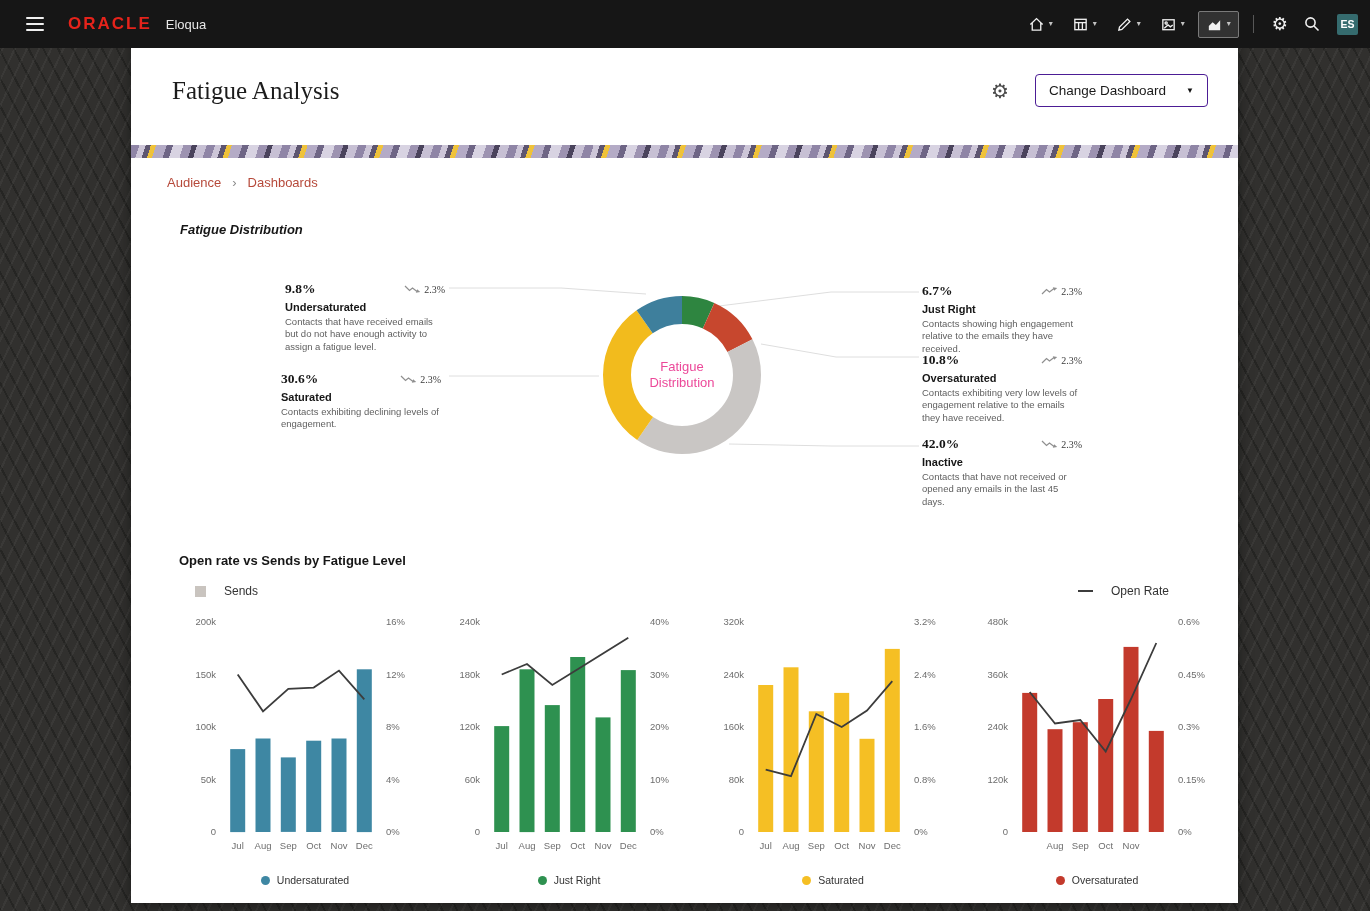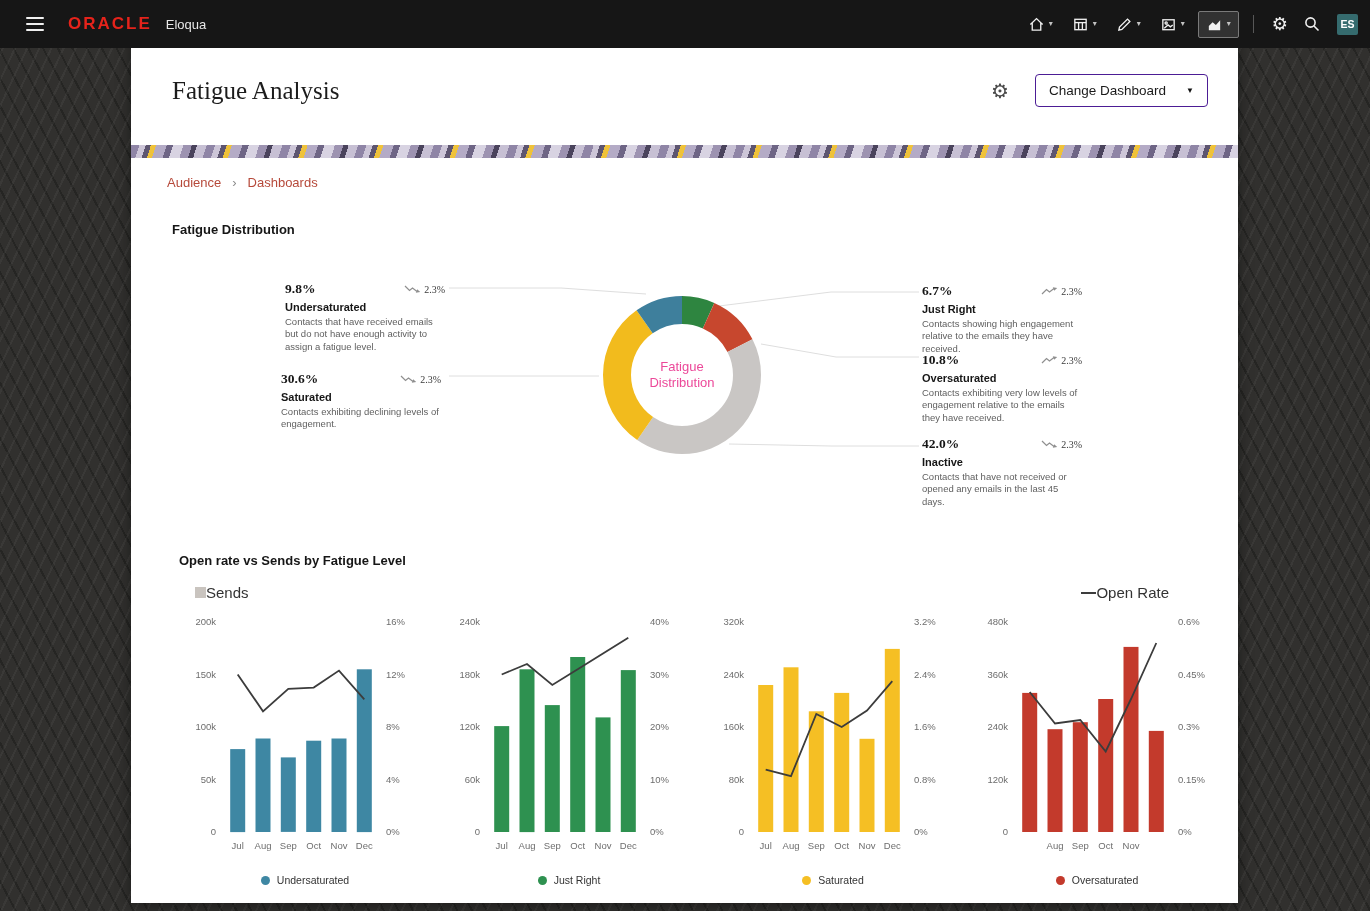--- a/index.html
+++ b/index.html
@@ -56,21 +56,21 @@
       #8f85a6 0 8px, #cdc6d8 8px 14px, #5d5570 14px 19px, #efc23a 19px 24px,
       #b4abc6 24px 34px, #6e6585 34px 40px, #d8d3e2 40px 50px, #9d93b1 50px 58px,
       #4a435c 58px 63px, #c7c0d4 63px 72px);
   }
 
   .breadcrumb { position:absolute; top:139px; left:36px; font-size:13px; display:flex; align-items:center; }
   .breadcrumb a { color:var(--link_red,#b6493a); text-decoration:none; cursor:pointer; }
   .bc-sep { color:#8a8a8a; margin:0 11px; font-size:13px; }
 
   .section-title { position:absolute; font-size:13px; font-weight:700; color:#161616; }
-  .st1 { top:186px; left:41px; }
+  .st1 { top:186px; left:49px;font-style:italic; }
   .st2 { top:517px; left:48px; }
 
   
   .donut-region { position:absolute; top:226px; left:0; width:1107px; height:280px; }
   .connectors { position:absolute; top:0; left:0; }
   .donut { position:absolute; left:471px; top:33px; width:160px; height:160px; }
   .donut-label {
     position:absolute; left:471px; top:33px; width:160px; height:160px;
     display:flex; flex-direction:column; align-items:center; justify-content:center;
     font-size:13px; color:#ec4899; pointer-events:none; line-height:1.25;
@@ -78,21 +78,21 @@
   .stat { position:absolute; width:160px; }
   .stat-top { display:flex; align-items:center; justify-content:space-between;font-family:Liberation Serif, serif; }
   .stat-pct { font-size:13.5px; font-weight:700; color:#161616; }
   .trend { display:flex; align-items:center; gap:3px; }
   .trend-val { font-size:10px; color:#3a3a3a; }
   .stat-name { font-size:11px; font-weight:700; color:#161616; margin-top:3px; }
   .stat-desc { font-size:9.5px; color:#5f5f5f; line-height:1.3; margin-top:3px; }
 
   
   .legend-row { position:absolute; top:548px; left:48px; width:1040px; display:flex; justify-content:space-between; padding:0 50px 0 16px; align-items:center; }
-  .legend-item { display:flex; align-items:center; gap:0; font-size:15px; color:#333; }
+  .legend-item { display:flex; align-items:center; gap:18px; font-size:12px; color:#333; }
   .sq { width:11px; height:11px; background:var(--sends_gray,#c9c4bf); display:inline-block; }
   .dash { width:15px; height:2px; background:var(--open_rate_line,#3c3c3c); display:inline-block; }
   .charts-row { position:absolute; top:576px; left:48px; display:flex; gap:12px; }
   .chart-col { width:252px; display:flex; flex-direction:column; align-items:center; }
   .combo text { font-family:"Liberation Sans",sans-serif; font-size:9.5px; fill:#6d6d6d; }
   .chart-legend { display:flex; align-items:center; gap:7px; font-size:10.5px; color:#333; margin-top:10px; }
   .dot { width:9px; height:9px; border-radius:50%; display:inline-block; }
 </style>
 </head>
 <body>

